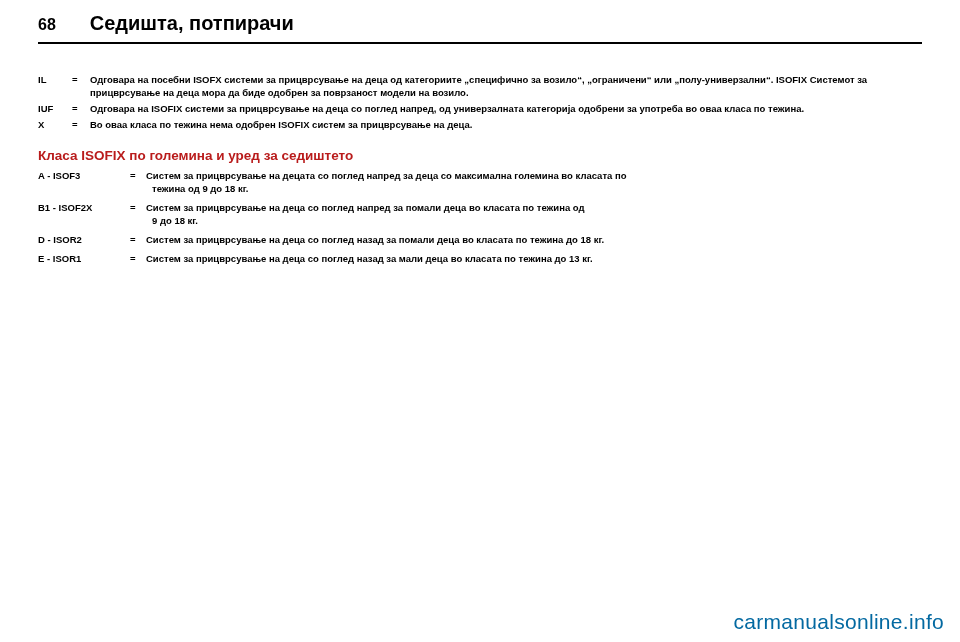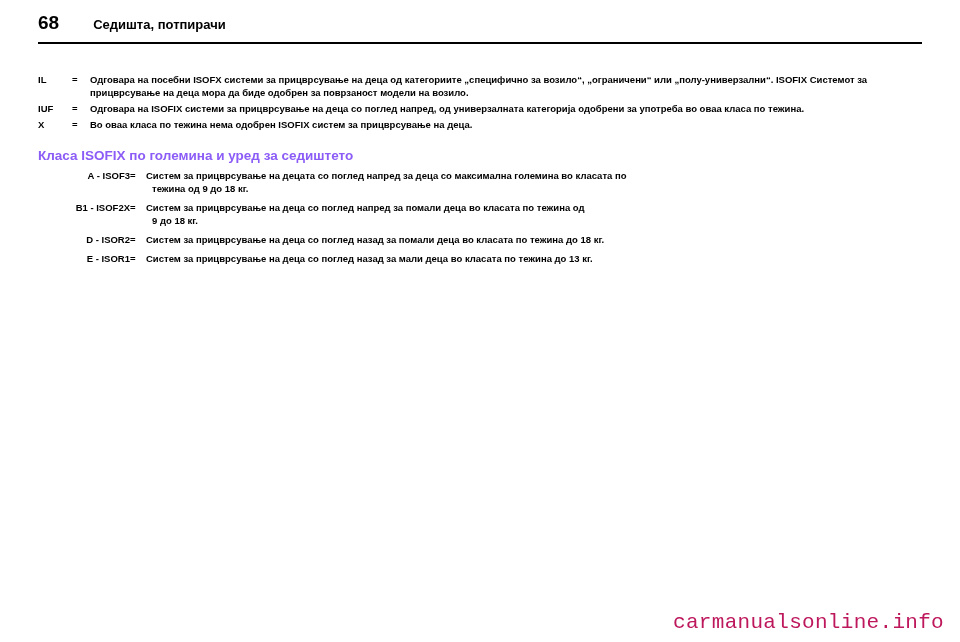--- a/index.html
+++ b/index.html
@@ -28,27 +28,27 @@
     left: 38px;
     right: 38px;
     height: 34px;
   }
   .header-inner {
     display: flex;
     align-items: baseline;
     gap: 34px;
   }
   .page-number {
-    font-size: 19px;
+    font-size: 16px;
     font-weight: bold;
     letter-spacing: 0px;
     color: #000;
   }
   .header-title {
-    font-size: 13px;
+    font-size: 20px;
     font-weight: bold;
     color: #000;
   }
   .header-rule {
     position: absolute;
     left: 0;
     right: 0;
     top: 30px;
     height: 2px;
     background: #000000;
@@ -83,58 +83,57 @@
     font-weight: bold;
   }
   td.desc {
     font-weight: bold;
     padding-left: 2px;
   }
   .section-title {
     font-size: 13.5px;
     font-weight: bold;
     margin: 14px 0 6px 0;
-    color: #8b5cf6;
+    color: #b91c1c;
   }
   .class-table {
     border-collapse: collapse;
     width: 100%;
   }
   .class-table td {
     vertical-align: top;
     padding: 0 0 6px 0;
     font-size: 9.5px;
     line-height: 13px;
     color: #000;
     font-weight: bold;
   }
   td.cls-code {
     width: 92px;
     white-space: nowrap;
-    text-align: right;
   }
   td.cls-eq {
     width: 14px;
   }
   td.cls-desc {
     padding-left: 2px;
     margin-top: 41px;
   }
   .desc-line2 {
     display: block;
     padding-left: 6px;
   }
   
   .watermark {
     position: absolute;
     right: 16px;
     bottom: 8px;
     font-size: 21px;
-    color: #be185d;
-    font-family: Liberation Mono, monospace;
+    color: #0369a1;
+    font-family: Liberation Sans, sans-serif;
     letter-spacing: 0.3px;
     user-select: none;
   }
 </style>
 </head>
 <body>
 
 <div class="page">
 
   <div class="header">

